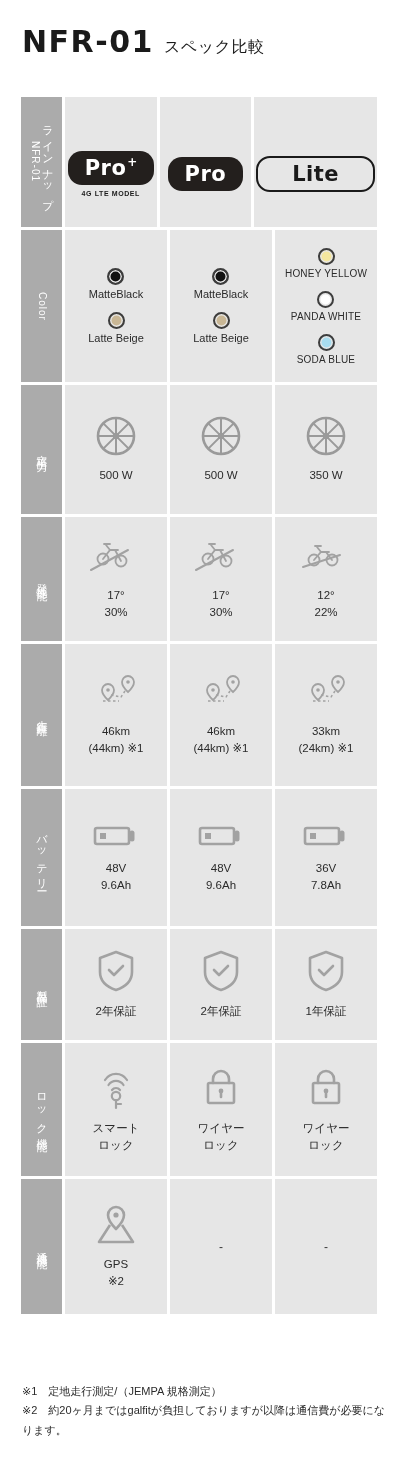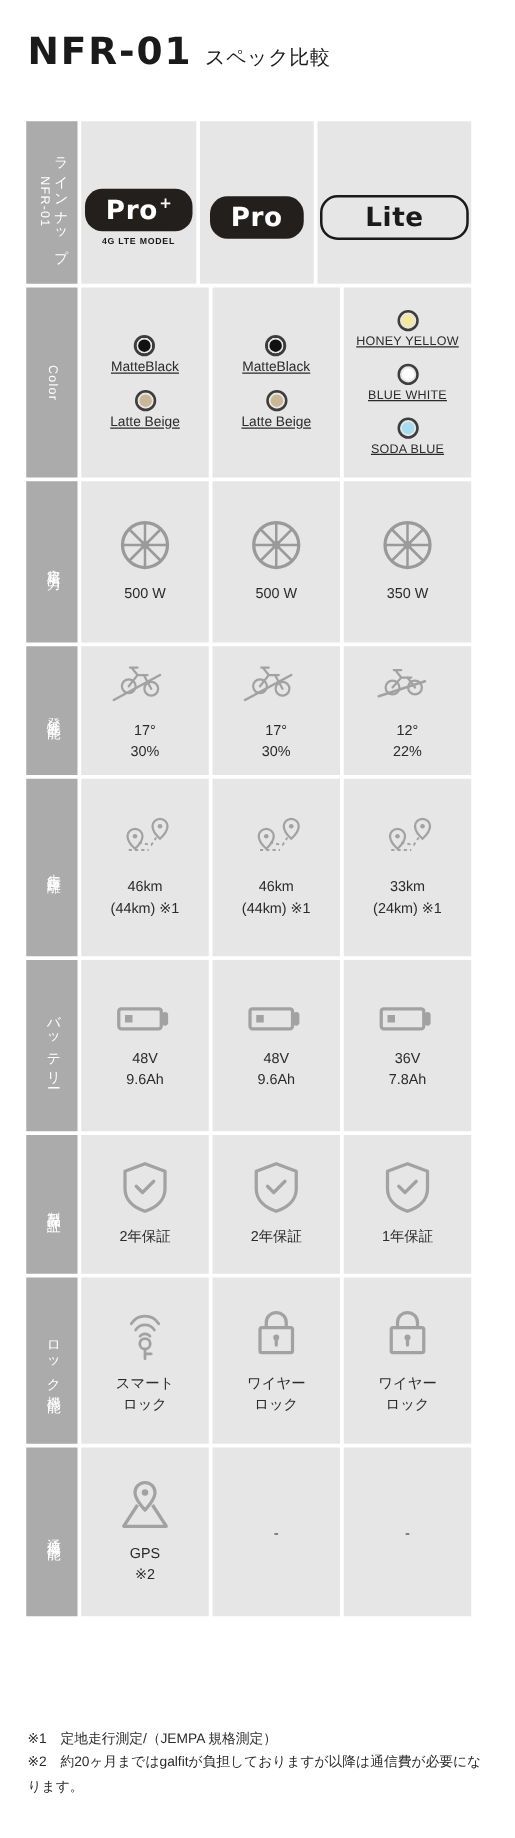--- a/index.html
+++ b/index.html
@@ -89,21 +89,21 @@
     white-space: nowrap;
   }
   .cell .icon { display: block; }
   .cell .icon + .val { margin-top: 10px; }
   .dash { font-size: 12px; color: #3a3a3a; }
 
   
   .r-lineup   .row-label, .r-lineup   .cell { height: 130px; }
   .r-color    .row-label, .r-color    .cell { height: 152px; }
   .r-power    .row-label, .r-power    .cell { height: 129px; }
-  .r-climb    .row-label, .r-climb    .cell { height: 103px; }
+  .r-climb    .row-label, .r-climb    .cell { height: 124px; }
   .r-range    .row-label, .r-range    .cell { height: 142px; }
   .r-battery  .row-label, .r-battery  .cell { height: 137px; }
   .r-warranty .row-label, .r-warranty .cell { height: 111px; }
   .r-lock     .row-label, .r-lock     .cell { height: 133px; }
   .r-comm     .row-label, .r-comm     .cell { height: 135px; }
 
   
   .badge-pill {
     display: inline-flex;
     align-items: center;
@@ -142,21 +142,21 @@
 
   
   .swatch-group { display: flex; flex-direction: column; align-items: center; gap: 3px; }
   .swatch-group + .swatch-group { margin-top: 12px; }
   .swatch {
     width: 17px; height: 17px;
     border-radius: 50%;
     border: 2px solid #3d3d3d;
     box-shadow: inset 0 0 0 1.5px #e6e6e6;
   }
-  .swatch-label { font-size: 11px; color: #2b2b2b; white-space: nowrap; text-decoration: underline; }
+  .swatch-label { font-size: 11px; color: #2b2b2b; white-space: nowrap; }
   .swatch-label.caps { font-size: 10px; letter-spacing: 0.2px; }
 
   
   .footnotes {
     position: absolute;
     left: 22px;
     top: 1382px;
     width: 374px;
     font-size: 11px;
     line-height: 1.75;
@@ -230,21 +230,21 @@
       </div>
     </div>
 
     <div class="cell">
       <div class="swatch-group">
         <span class="swatch" style="background-color: rgb(245, 231, 158);"></span>
         <span class="swatch-label caps">HONEY YELLOW</span>
       </div>
       <div class="swatch-group">
         <span class="swatch" style="background-color: rgb(255, 255, 255);"></span>
-        <span class="swatch-label caps">BLUE WHITE</span>
+        <span class="swatch-label caps">PANDA WHITE</span>
       </div>
       <div class="swatch-group">
         <span class="swatch" style="background-color: rgb(168, 221, 240);"></span>
         <span class="swatch-label caps">SODA BLUE</span>
       </div>
     </div>
   </div>
 
   <div class="spec-row r-power">
     <div class="row-label">

